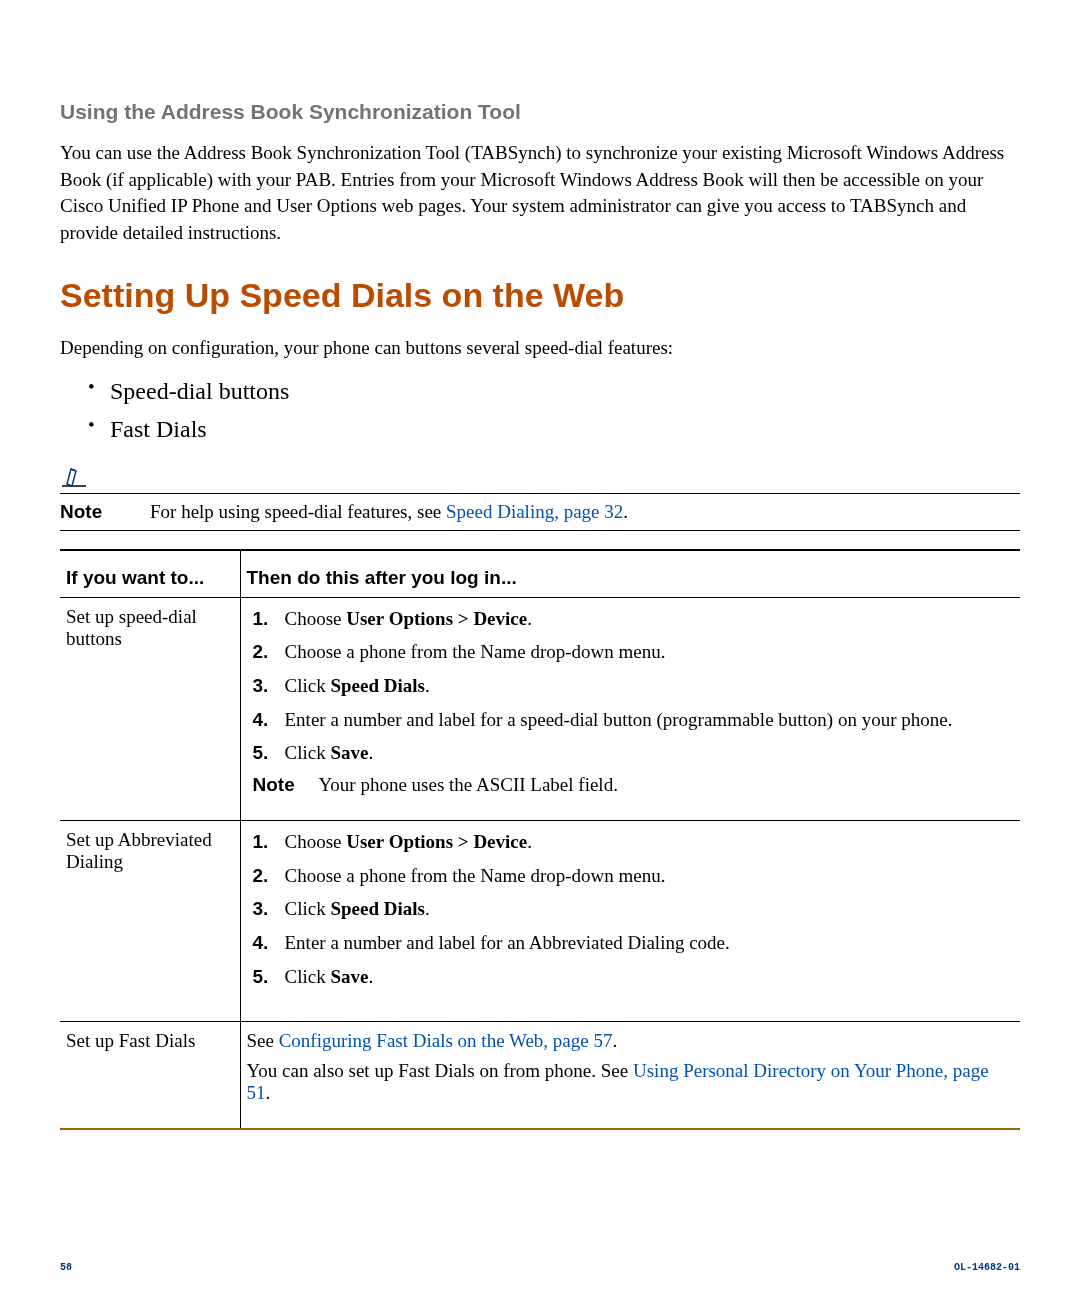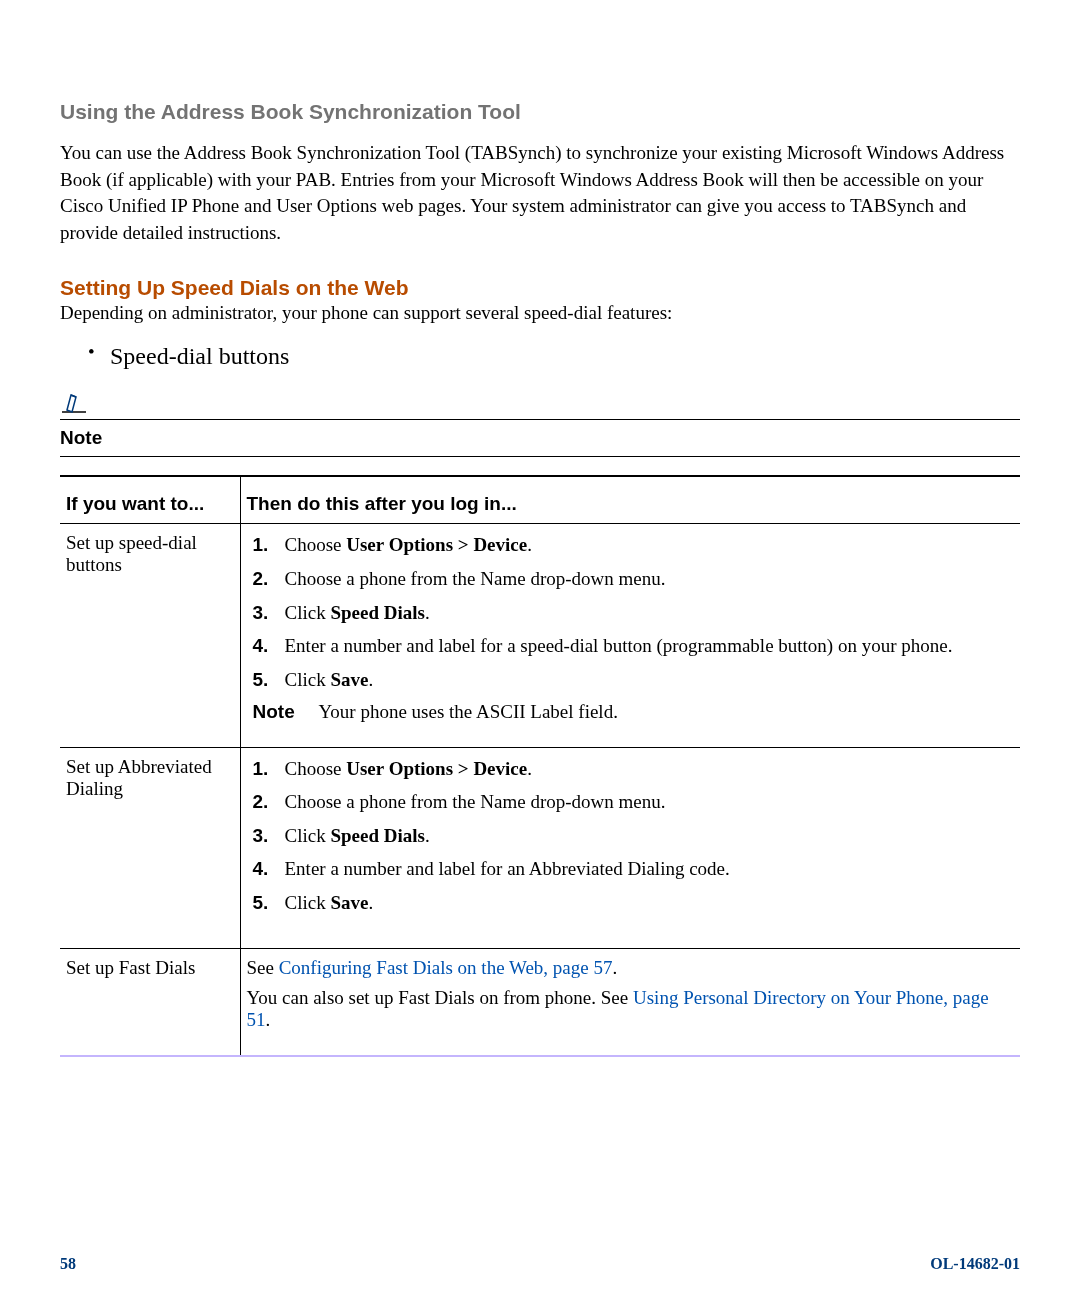--- a/index.html
+++ b/index.html
@@ -25,22 +25,23 @@
     }
     .body-text {
       font-size: 19px;
       line-height: 1.4;
       margin-bottom: 30px;
     }
     .section-title-major {
       color: #b84c00;
       font-family: Arial, Helvetica, sans-serif;
       font-weight: bold;
-      font-size: 21px;
+      font-size: 34px;
       margin-top: 18px;
+      margin-bottom: 20px;
     }
     .lead-text {
       font-size: 19px;
       line-height: 1.4;
       margin-bottom: 10px;
     }
     .bullet-list {
       list-style: none;
       margin-bottom: 18px;
     }
@@ -95,21 +96,21 @@
     table.main-table td {
       border-bottom: 1px solid #000;
       vertical-align: top;
       padding: 8px 6px 24px 6px;
     }
     table.main-table .left-col {
       width: 180px;
       border-right: 1px solid #000;
     }
     table.main-table tr:last-child td {
-      border-bottom: 2px solid #c4b5fd;
+      border-bottom: 2px solid #a16207;
     }
     .step-list {
       list-style: none;
       counter-reset: step;
     }
     .step-list li {
       counter-increment: step;
       position: relative;
       padding-left: 38px;
       margin-bottom: 8px;
@@ -136,49 +137,53 @@
       padding-left: 6px;
       width: 72px;
     }
     .footer {
       position: absolute;
       bottom: 38px;
       left: 60px;
       right: 60px;
       display: flex;
       justify-content: space-between;
-      font-family: Liberation Serif, serif;
-      font-weight: bold;
-      font-size: 16px;
+      font-family: Liberation Mono, monospace;
+      font-weight: bold;
+      font-size: 10px;
       color: #003a7a;
     }
   </style>
 </head>
 <body>
 
 <div class="section-title-minor">Using the Address Book Synchronization Tool</div>
 <div class="body-text">You can use the Address Book Synchronization Tool (TABSynch) to synchronize your existing Microsoft Windows Address Book (if applicable) with your PAB. Entries from your Microsoft Windows Address Book will then be accessible on your Cisco Unified IP Phone and User Options web pages. Your system administrator can give you access to TABSynch and provide detailed instructions.</div>
 
 <div class="section-title-major">Setting Up Speed Dials on the Web</div>
-<div class="lead-text">Depending on administrator, your phone can support several speed-dial features:</div>
+<div class="lead-text">Depending on configuration, your phone can buttons several speed-dial features:</div>
 
 <ul class="bullet-list">
   <li>Speed-dial buttons</li>
+  <li>Fast Dials</li>
 </ul>
 
 <div class="note-wrapper">
   <div class="note-icon">
     <svg width="28" height="20" viewBox="0 0 28 20">
       <line x1="0" y1="19" x2="24" y2="19" stroke="#000" stroke-width="1.5"></line>
       <polygon points="5,17 9,2 14,4 10,19" fill="none" stroke="#003a7a" stroke-width="1.5"></polygon>
       <line x1="9" y1="2" x2="14" y2="4" stroke="#003a7a" stroke-width="1.5"></line>
     </svg>
   </div>
   <div class="note-rule">
     <span class="note-label">Note</span>
+    <span>
+      <span>For help using speed-dial features, see </span><span class="link">Speed Dialing, page 32</span><span>.</span>
+    </span>
   </div>
 </div>
 
 <table class="main-table">
   <thead>
     <tr>
       <th class="left-col">If you want to...</th>
       <th>Then do this after you log in...</th>
     </tr>
   </thead>

